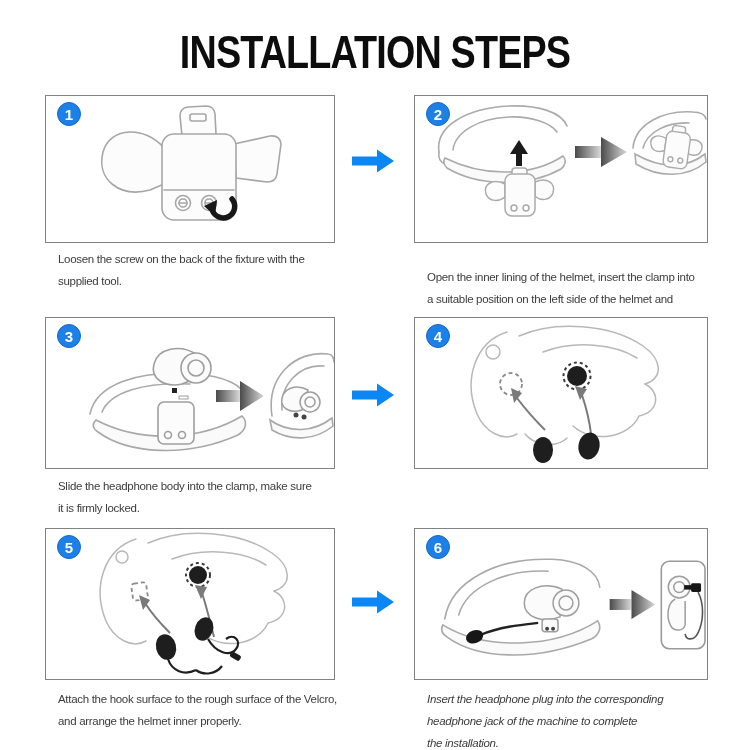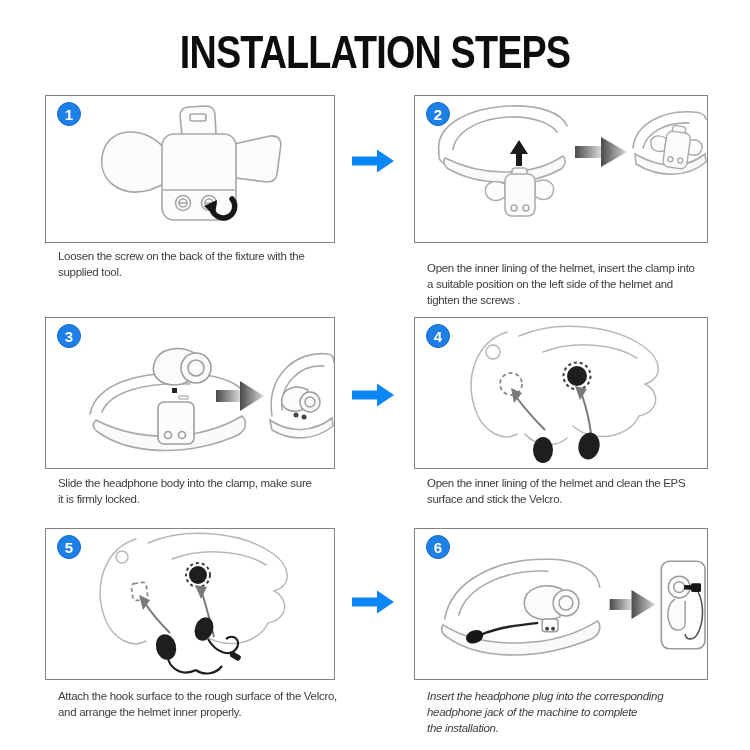--- a/index.html
+++ b/index.html
@@ -24,21 +24,21 @@
   .p5 { left:45px;  top:528px; width:290px; height:152px; }
   .p6 { left:414px; top:528px; width:294px; height:152px; }
   .illus { position:absolute; left:0; top:0; width:100%; height:100%; }
   .badge {
     position:absolute; left:11px; top:6px; width:24px; height:24px;
     border-radius:50%; background:#1d80e6; border:1px solid #1568c6;
     color:#ffffff; font-size:15px; font-weight:bold;
     display:flex; align-items:center; justify-content:center; z-index:2;
   }
   .cap {
-    position:absolute; color:#3c3c3c; font-size:11.5px; line-height:16px;
+    position:absolute; color:#3c3c3c; font-size:11.5px; line-height:22px;
     letter-spacing:-0.3px; white-space:pre-line; width:330px;
   }
   .cap1 { left:58px;  top:248px; }
   .cap2 { left:427px; top:244px; width:322px; }
   .cap3 { left:58px;  top:475px; }
   .cap4 { left:427px; top:475px; width:322px; }
   .cap5 { left:58px;  top:688px; }
   .cap6 { left:427px; top:688px; width:322px;font-style:italic; }
   .warning { color:#ee3a3c; white-space:pre-line; }
   .blue-arrow { position:absolute; width:44px; height:28px; }
@@ -198,22 +198,20 @@
       </g>
       <polygon points="96,70 107,75 99,85" fill="#7a7a7a"></polygon>
       <g stroke="#7a7a7a" stroke-width="2" fill="none">
         <path d="M176,116 C174,98 170,86 167,77"></path>
       </g>
       <polygon points="160,68 172,71 165,82" fill="#7a7a7a"></polygon>
       <ellipse cx="128" cy="132" rx="10" ry="13" fill="#1e1e1e"></ellipse>
       <ellipse cx="174" cy="128" rx="10.5" ry="13.5" fill="#1e1e1e" transform="rotate(12 174 128)"></ellipse>
     </svg>
   </div>
-  <div class="cap cap4">Open the inner lining of the helmet and clean the EPS
-surface and stick the Velcro.</div>
 
   <div class="panel p5">
     <div class="badge">5</div>
     <svg class="illus" viewBox="0 0 288 150">
       <g stroke="#b8b8b8" stroke-width="1.5" fill="none" stroke-linecap="round">
         <path d="M90,10 C58,20 46,58 60,92 C68,110 86,120 100,112"></path>
         <circle cx="76" cy="28" r="6"></circle>
         <path d="M102,14 C138,-2 194,2 226,24 C246,38 246,56 228,62"></path>
         <path d="M126,30 C158,18 198,22 220,36"></path>
         <path d="M228,62 C244,70 242,90 222,94 C212,116 176,122 156,104"></path>

